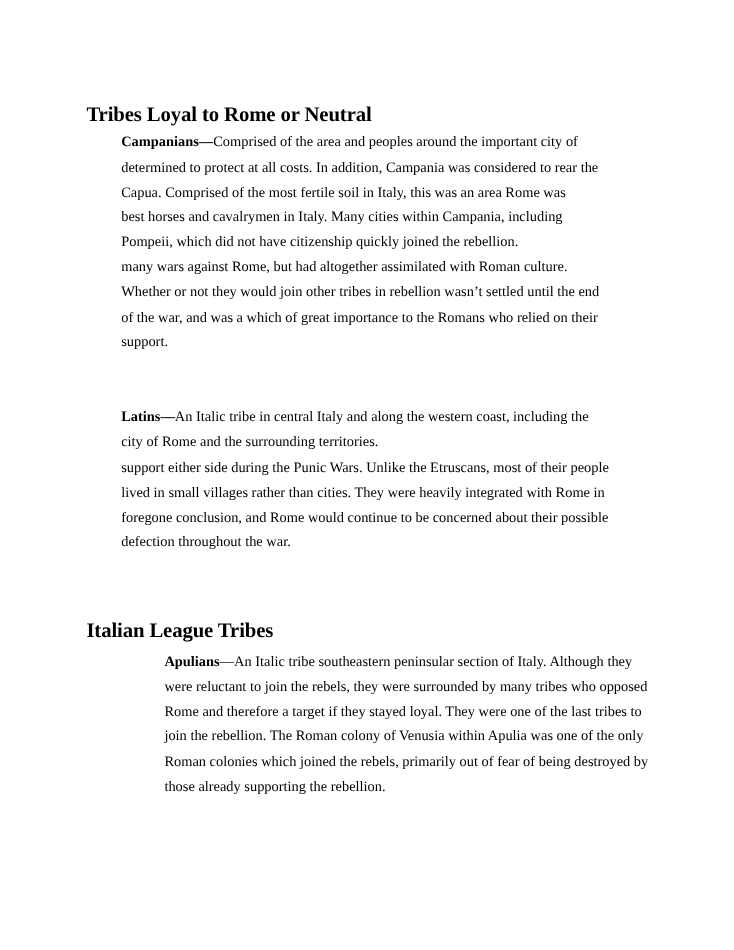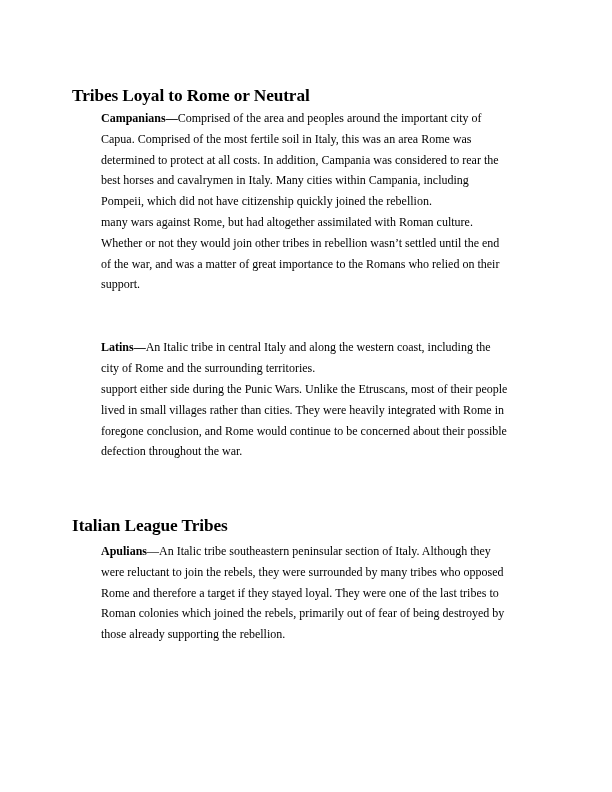--- a/index.html
+++ b/index.html
@@ -52,48 +52,49 @@
   </style>
 </head>
 <body>
 
 <div class="page">
 
   <h2 class="section-heading" style="top:86px;">Tribes Loyal to Rome or Neutral</h2>
 
   <p class="entry" style="top:108px;">
     <span class="line"><span class="term">Campanians</span><span class="term">—</span><span>Comprised of the area and peoples around the important city of</span></span>
+    <span class="line">determined to protect at all costs. In addition, Campania was considered to rear the</span>
     <span class="line">Capua. Comprised of the most fertile soil in Italy, this was an area Rome was</span>
-    <span class="line">determined to protect at all costs. In addition, Campania was considered to rear the</span>
     <span class="line">best horses and cavalrymen in Italy. Many cities within Campania, including</span>
     <span class="line">Pompeii, which did not have citizenship quickly joined the rebellion.</span>
   </p>
 
   <p class="entry" style="top:212px;">
     <span class="line">many wars against Rome, but had altogether assimilated with Roman culture.</span>
     <span class="line">Whether or not they would join other tribes in rebellion wasn’t settled until the end</span>
-    <span class="line">of the war, and was a matter of great importance to the Romans who relied on their</span>
+    <span class="line">of the war, and was a which of great importance to the Romans who relied on their</span>
     <span class="line">support.</span>
   </p>
 
   <p class="entry" style="top:337px;">
     <span class="line"><span class="term">Latins</span><span class="term">—</span><span>An Italic tribe in central Italy and along the western coast, including the</span></span>
     <span class="line">city of Rome and the surrounding territories.</span>
   </p>
 
   <p class="entry" style="top:379px;">
     <span class="line">support either side during the Punic Wars. Unlike the Etruscans, most of their people</span>
     <span class="line">lived in small villages rather than cities. They were heavily integrated with Rome in</span>
     <span class="line">foregone conclusion, and Rome would continue to be concerned about their possible</span>
     <span class="line">defection throughout the war.</span>
   </p>
 
   <h2 class="section-heading" style="top:516px;">Italian League Tribes</h2>
 
-  <p class="entry" style="top:541px;">
+  <p class="entry" style="top:541px;margin-left:36px;">
     <span class="line"><span class="term">Apulians</span><span>—</span><span>An Italic tribe southeastern peninsular section of Italy. Although they</span></span>
     <span class="line">were reluctant to join the rebels, they were surrounded by many tribes who opposed</span>
     <span class="line">Rome and therefore a target if they stayed loyal. They were one of the last tribes to</span>
+    <span class="line">join the rebellion. The Roman colony of Venusia within Apulia was one of the only</span>
     <span class="line">Roman colonies which joined the rebels, primarily out of fear of being destroyed by</span>
     <span class="line">those already supporting the rebellion.</span>
   </p>
 
 </div>
 
 </body></html>

